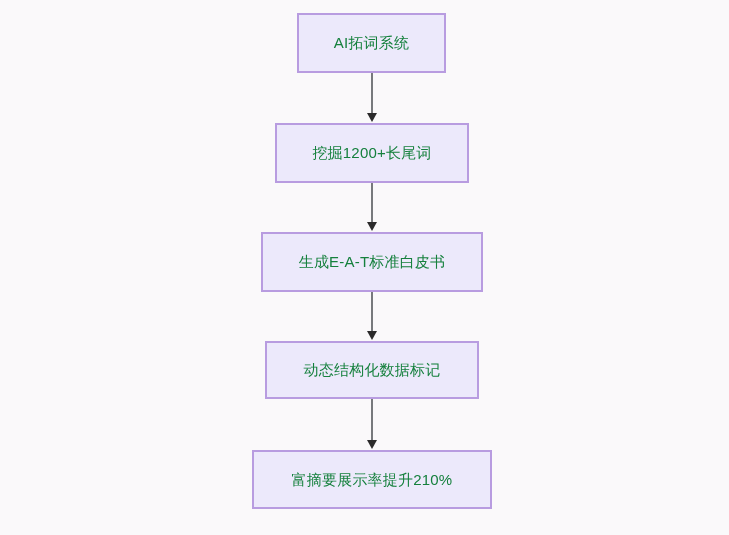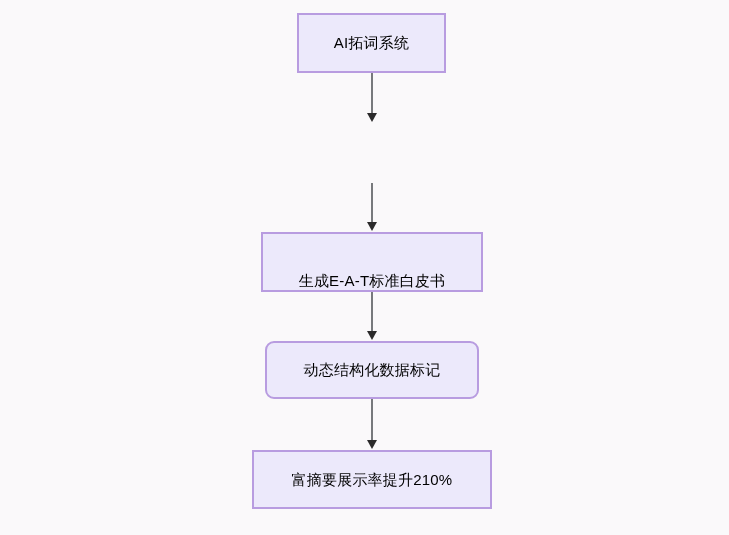--- a/index.html
+++ b/index.html
@@ -23,21 +23,21 @@
     box-sizing: border-box;
     background: #ece9fb;
     border: 2px solid #b89ce0;
     display: flex;
     align-items: center;
     justify-content: center;
     text-align: center;
   }
   .node-label {
     font-size: 15px;
-    color: #000000;
+    color: #15803d;
     line-height: 1.3;
     letter-spacing: 0.2px;
     white-space: nowrap;
   }
   .edge {
     position: absolute;
   }
   .edge-line {
     position: absolute;
     width: 2px;
@@ -50,22 +50,22 @@
     width: 0;
     height: 0;
     border-left: 5.5px solid transparent;
     border-right: 5.5px solid transparent;
     border-top: 9px solid #2a2a2a;
   }
 
   
   #node-1 { left: 297px; top: 13px;  width: 149px; height: 60px; }
   #node-2 { left: 275px; top: 123px; width: 194px; height: 60px; }
-  #node-3 { left: 261px; top: 232px; width: 222px; height: 60px; align-items: flex-end; }
-  #node-4 { left: 265px; top: 341px; width: 214px; height: 58px; border-radius: 9px; }
+  #node-3 { left: 261px; top: 232px; width: 222px; height: 60px; }
+  #node-4 { left: 265px; top: 341px; width: 214px; height: 58px; }
   #node-5 { left: 252px; top: 450px; width: 240px; height: 59px; justify-content: center; }
 
   
   #edge-1 .edge-line { height: 41px; }
   #edge-1 { left: 371px; top: 73px; }
   #edge-1 .edge-head { left: -4.5px; top: 40px; }
 
   #edge-2 .edge-line { height: 40px; }
   #edge-2 { left: 371px; top: 183px; }
   #edge-2 .edge-head { left: -4.5px; top: 39px; }
@@ -85,20 +85,23 @@
 
   <div class="node" id="node-1">
     <span class="node-label">AI拓词系统</span>
   </div>
 
   <div class="edge" id="edge-1">
     <div class="edge-line"></div>
     <div class="edge-head"></div>
   </div>
 
+  <div class="node" id="node-2">
+    <span class="node-label">挖掘1200+长尾词</span>
+  </div>
 
   <div class="edge" id="edge-2">
     <div class="edge-line"></div>
     <div class="edge-head"></div>
   </div>
 
   <div class="node" id="node-3">
     <span class="node-label">生成E-A-T标准白皮书</span>
   </div>
 

